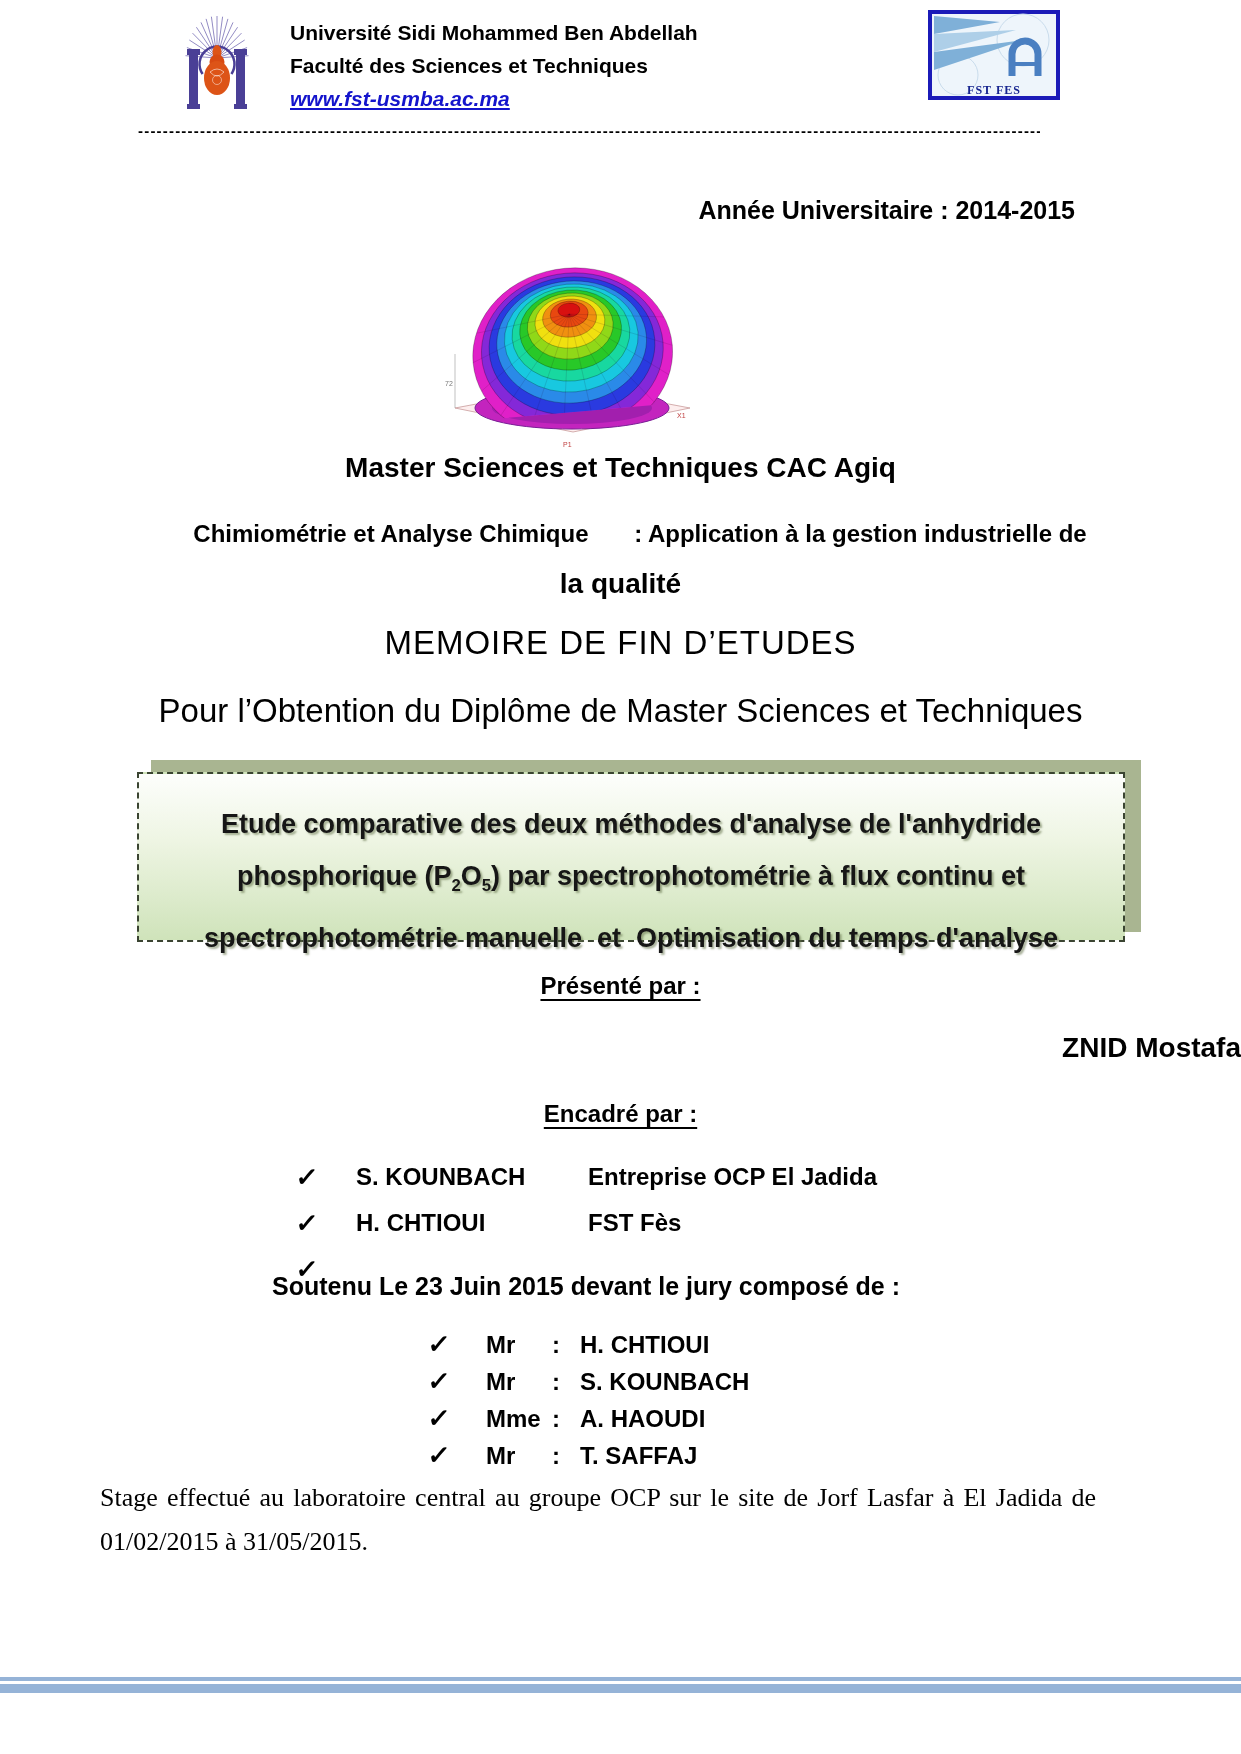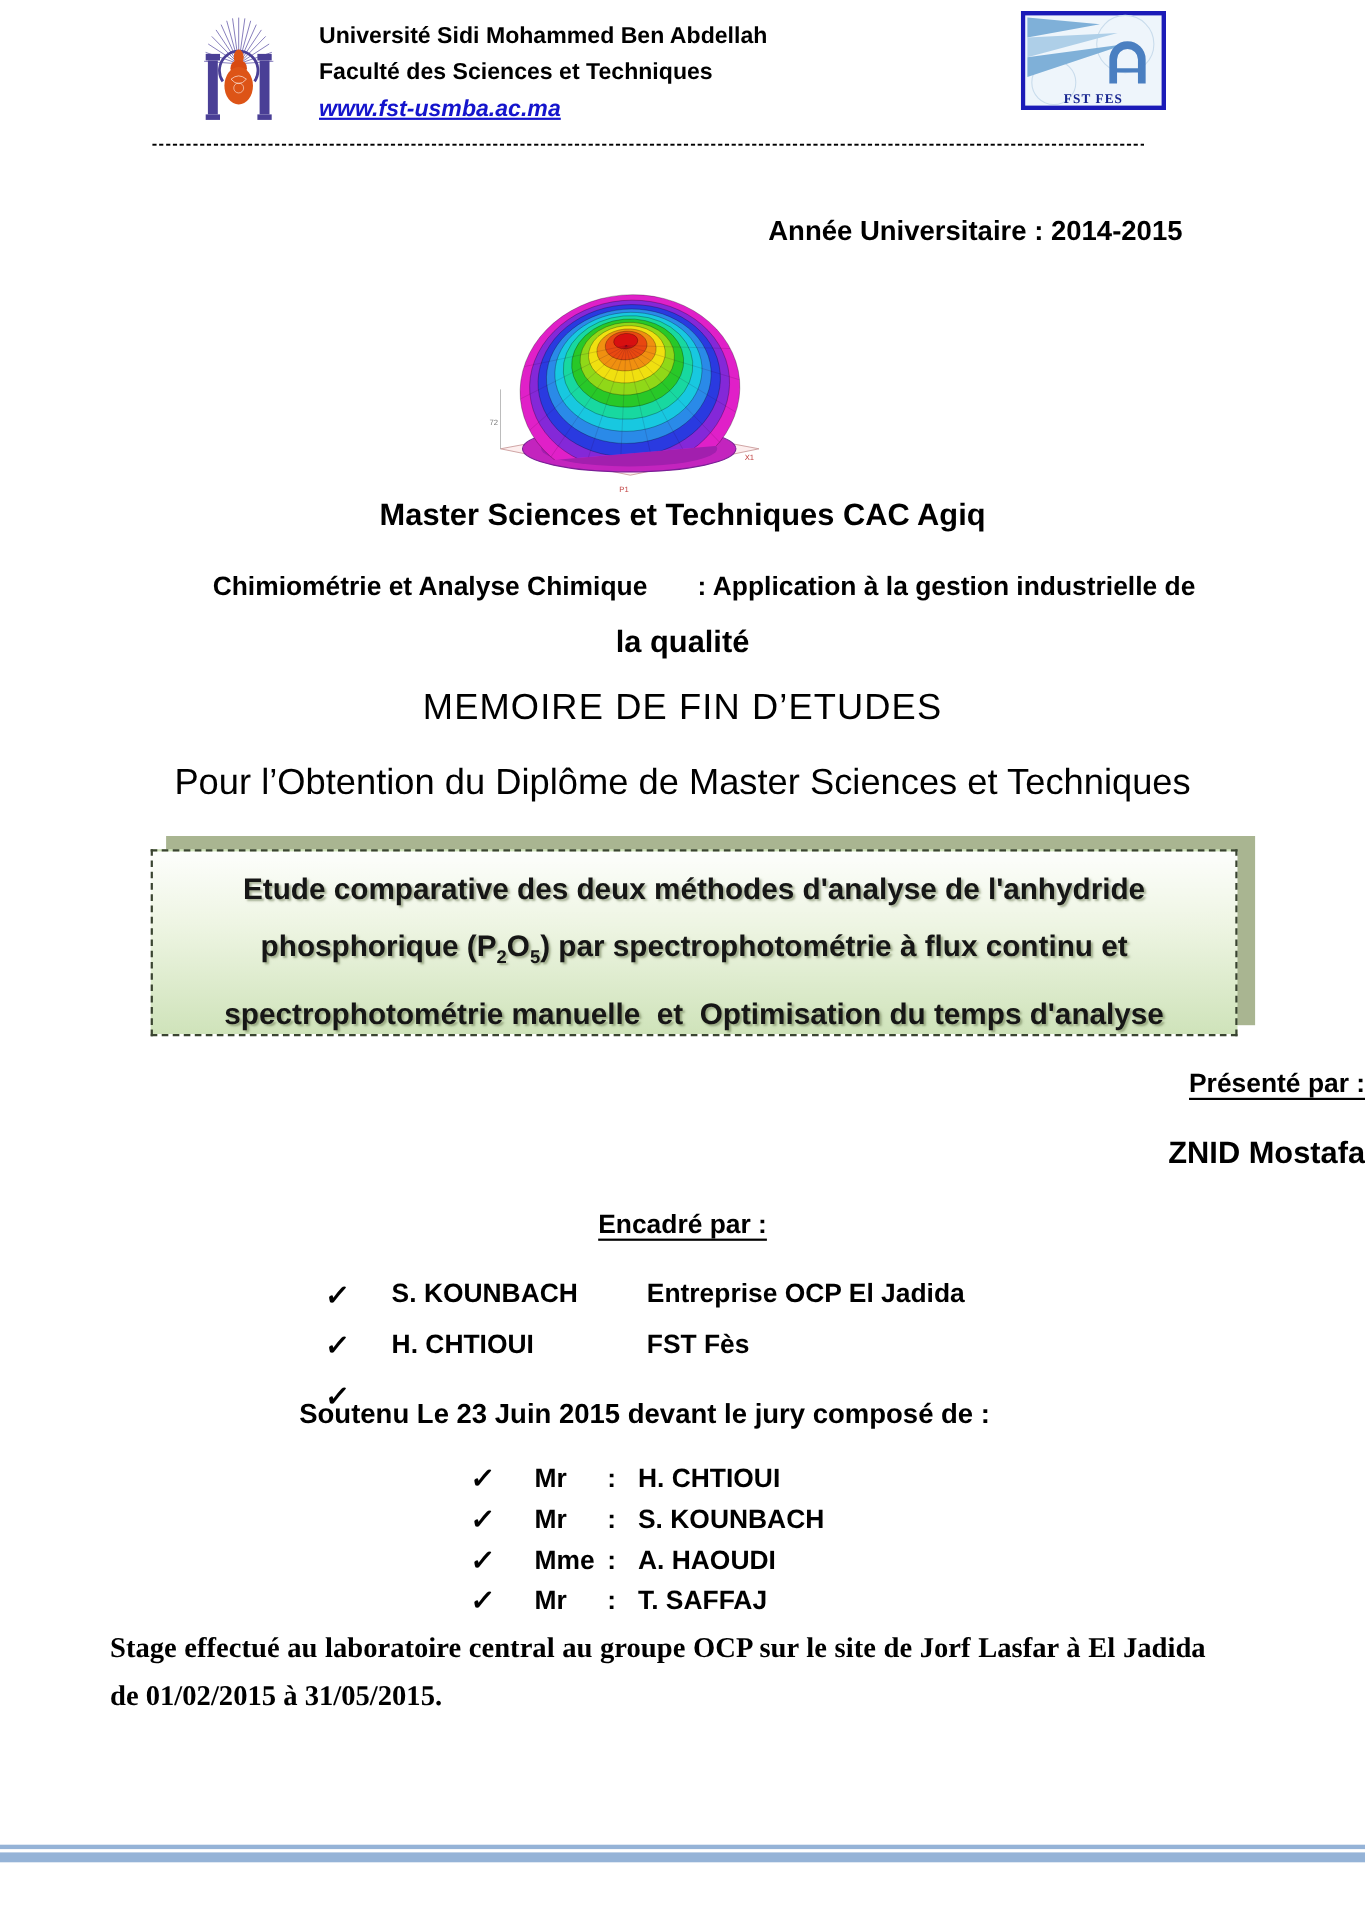--- a/index.html
+++ b/index.html
@@ -28,46 +28,46 @@
   .title-program2{position:absolute;left:0;top:568px;width:100%;text-align:center;
                   font-size:28px;font-weight:bold;}
   .title-memoire{position:absolute;left:0;top:624px;width:100%;text-align:center;
                  font-size:33px;font-weight:400;letter-spacing:1px;}
   .title-diplome{position:absolute;left:0;top:692px;width:100%;text-align:center;
                  font-size:33px;font-weight:400;}
 
   
   .box-shadow{position:absolute;left:151px;top:760px;width:990px;height:172px;background:#a9b591;}
   .thesis-box{position:absolute;left:137px;top:772px;width:988px;height:170px;box-sizing:border-box;
-              border:2px dashed #3a4431;padding-top:8px;
+              border:2px dashed #3a4431;padding-top:24px;
               background:linear-gradient(180deg,#fdfefc 0%,#eef5e3 40%,#cfe3ba 100%);}
   .box-line{font-size:27px;font-weight:600;line-height:52px;text-align:center;color:#161616;
             text-shadow:2px 2px 2px rgba(100,115,75,.55);white-space:pre-wrap;}
   .box-line sub{font-size:.62em;}
 
-  .presente-label{position:absolute;left:0;top:972px;width:100%;text-align:right;}
+  .presente-label{position:absolute;left:0;top:972px;width:100%;text-align:center;}
   .encadre-label{position:absolute;left:0;top:1100px;width:100%;text-align:center;}
   .ulabel{font-size:24px;font-weight:bold;text-decoration:underline;text-underline-offset:5px;
           text-decoration-thickness:2px;}
   .znid{position:absolute;left:0;top:1032px;width:100%;text-align:right;
         font-size:28px;font-weight:bold;}
 
   .supervisors{position:absolute;left:296px;top:1154px;}
   .sup-row{display:grid;grid-template-columns:60px 232px auto;height:46px;align-items:center;
            font-size:24px;font-weight:bold;white-space:nowrap;}
   .check{font-size:26px;font-weight:bold;transform:skewX(-6deg);}
 
   .soutenu{position:absolute;left:272px;top:1272px;font-size:25px;font-weight:bold;white-space:nowrap;}
 
   .jury{position:absolute;left:428px;top:1326px;}
   .jury-row{display:grid;grid-template-columns:58px 66px 28px auto;height:37px;align-items:center;
             font-size:24px;font-weight:bold;white-space:nowrap;}
 
   .stage{position:absolute;left:100px;top:1476px;width:996px;
-         font-family:"Liberation Serif",serif;font-size:26px;font-weight:bold;
+         font-family:"Liberation Serif",serif;font-size:26px;font-weight:normal;
          line-height:44px;text-align:justify;}
 
   .bar-thin{position:absolute;left:0;top:1677px;width:100%;height:4px;background:#95b3d7;}
   .bar-thick{position:absolute;left:0;top:1684px;width:100%;height:9px;background:#95b3d7;}
 </style>
 </head>
 <body>
 
 <div class="page">
 

